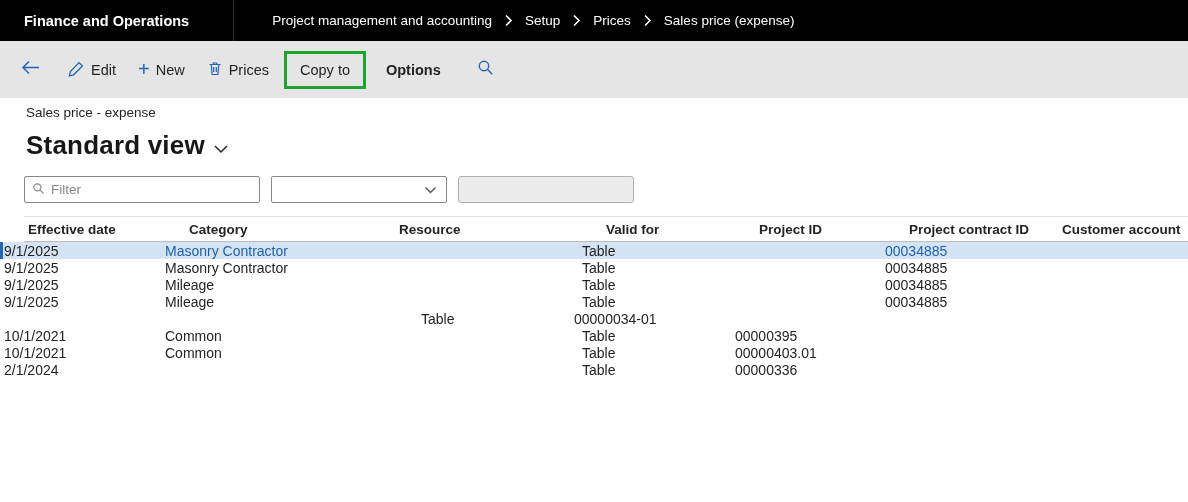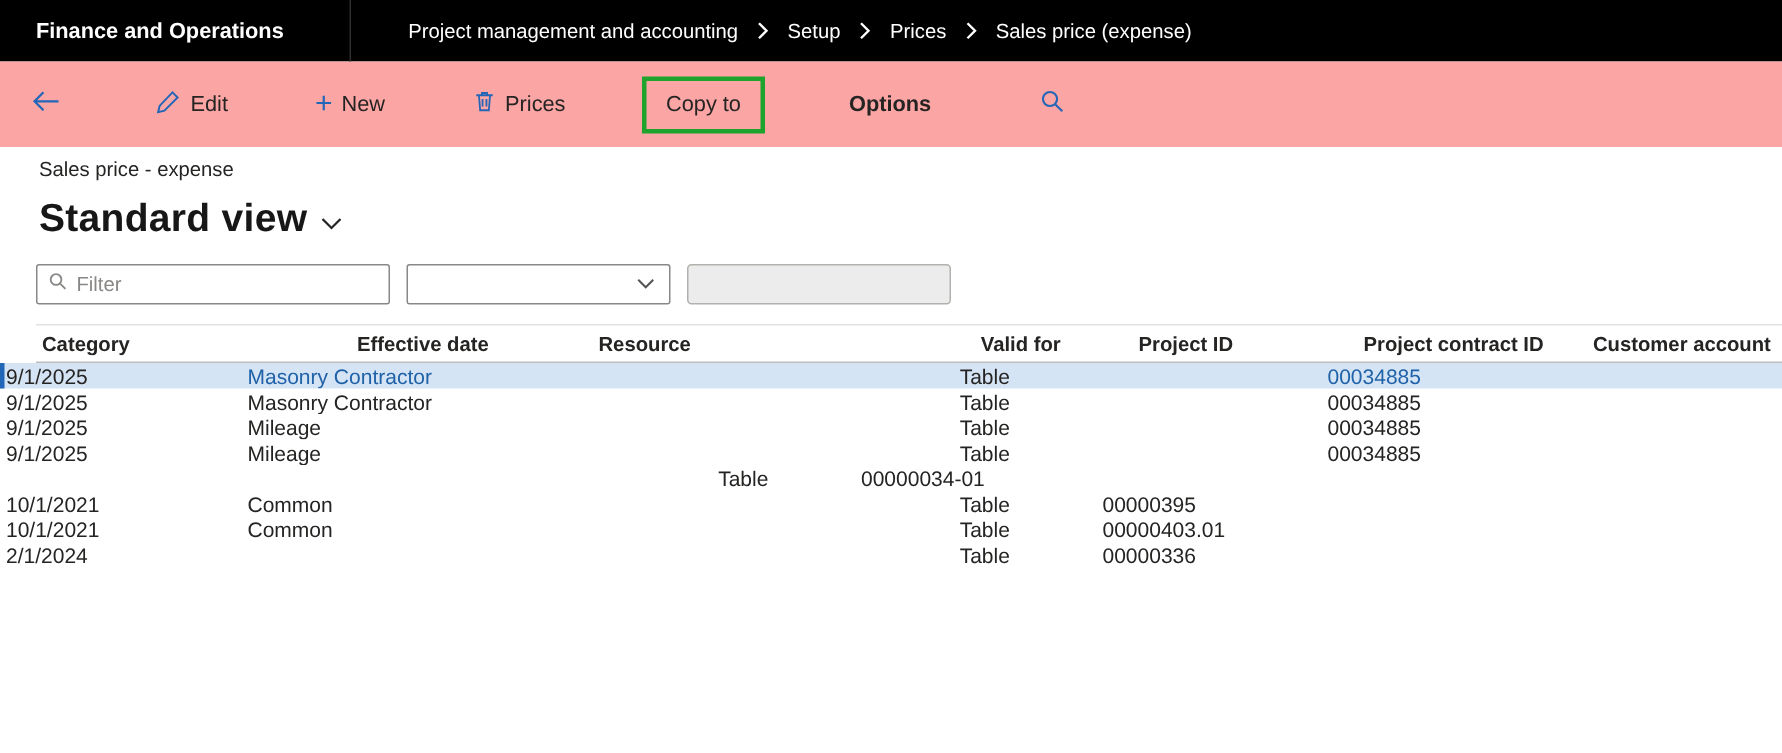--- a/index.html
+++ b/index.html
@@ -10,21 +10,21 @@
 
   
   .topbar { height:41px; background:#000; display:flex; align-items:stretch; color:#fff; }
   .app-title { display:flex; align-items:center; padding:0 44px 0 24px; font-weight:700; font-size:14.5px; white-space:nowrap; }
   .tb-divider { width:1px; background:#2e2e2e; }
   .breadcrumb { display:flex; align-items:center; gap:12px; padding-left:38px; font-size:13.5px; }
   .crumb { cursor:pointer; white-space:nowrap; }
   .crumb-chev { display:flex; align-items:center; }
 
   
-  .action-bar { display:flex; align-items:center; height:57px; padding-left:20px; background:#fca5a5;gap:36px; }
+  .action-bar { display:flex; align-items:center; height:57px; padding-left:20px; background:#e5e5e5; }
   .back-btn { display:flex; align-items:center; margin-right:16px; cursor:pointer; }
   .ab-btn { display:flex; align-items:center; gap:6px; font-size:14.5px; color:#252423; padding:0 11px; cursor:pointer; white-space:nowrap; }
   .ab-btn .plus { font-size:20px; color:#2266b8; line-height:1; font-weight:400; margin-top:-2px; }
   .green-box { border:3px solid #1ea32c; margin:0 4px; }
   .green-box .ab-btn { padding:8px 13px; }
   .options-btn { font-weight:700; margin-left:6px; padding:0 10px; cursor:pointer; font-size:14.5px; }
   .search-btn { margin-left:26px; display:flex; align-items:center; cursor:pointer; }
 
   
   .caption { padding-left:26px; margin-top:7px; font-size:13.5px; color:#252423; }
@@ -44,21 +44,21 @@
   .table { margin-top:13px; }
   .thead { display:flex; margin-left:24px; height:26px; align-items:center; border-top:1px solid #e1e1e1; border-bottom:1px solid #bdbdbd; font-size:13.5px; font-weight:600; color:#252423; }
   .trow { display:flex; height:17px; align-items:center; font-size:14px; color:#252423; position:relative; cursor:pointer; }
   .trow.selected { background:#d5e4f5; }
   .trow.selected::before { content:""; position:absolute; left:0; top:0; bottom:0; width:3px; background:#2266b8; }
   .tcell { padding-left:4px; overflow:hidden; white-space:nowrap; }
   .tcell.link { color:#2062a8; }
   .col-effective_date { width:161px; }
   .col-category { width:210px; }
   .col-resource { width:207px; }
-  .col-valid_for { width:153px;text-align:center; }
+  .col-valid_for { width:153px; }
   .col-project_id { width:150px; }
   .col-project_contract_id { width:153px; }
   .col-customer_account { flex:1; }
 </style>
 </head>
 <body>
 
 <div class="topbar">
   <div class="app-title">Finance and Operations</div>
   <div class="tb-divider"></div>
@@ -151,22 +151,22 @@
   <div class="combo-box">
     <span><svg width="13" height="9" viewBox="0 0 13 9" fill="none">
           <path d="M1.5 1.5L6.5 6.5l5-5" stroke="#555" stroke-width="1.4"></path>
         </svg></span>
   </div>
   <div class="disabled-box"></div>
 </div>
 
 <div class="table">
   <div class="thead">
+    <div class="tcell col-effective_date">Effective date</div>
     <div class="tcell col-category">Category</div>
-    <div class="tcell col-effective_date">Effective date</div>
     <div class="tcell col-resource">Resource</div>
     <div class="tcell col-valid_for">Valid for</div>
     <div class="tcell col-project_id">Project ID</div>
     <div class="tcell col-project_contract_id">Project contract ID</div>
     <div class="tcell col-customer_account">Customer account</div>
   </div>
   <div id="grid-body">
       <div class="trow selected">
         <div class="tcell col-effective_date">9/1/2025</div>
         <div class="tcell col-category link">Masonry Contractor</div>

